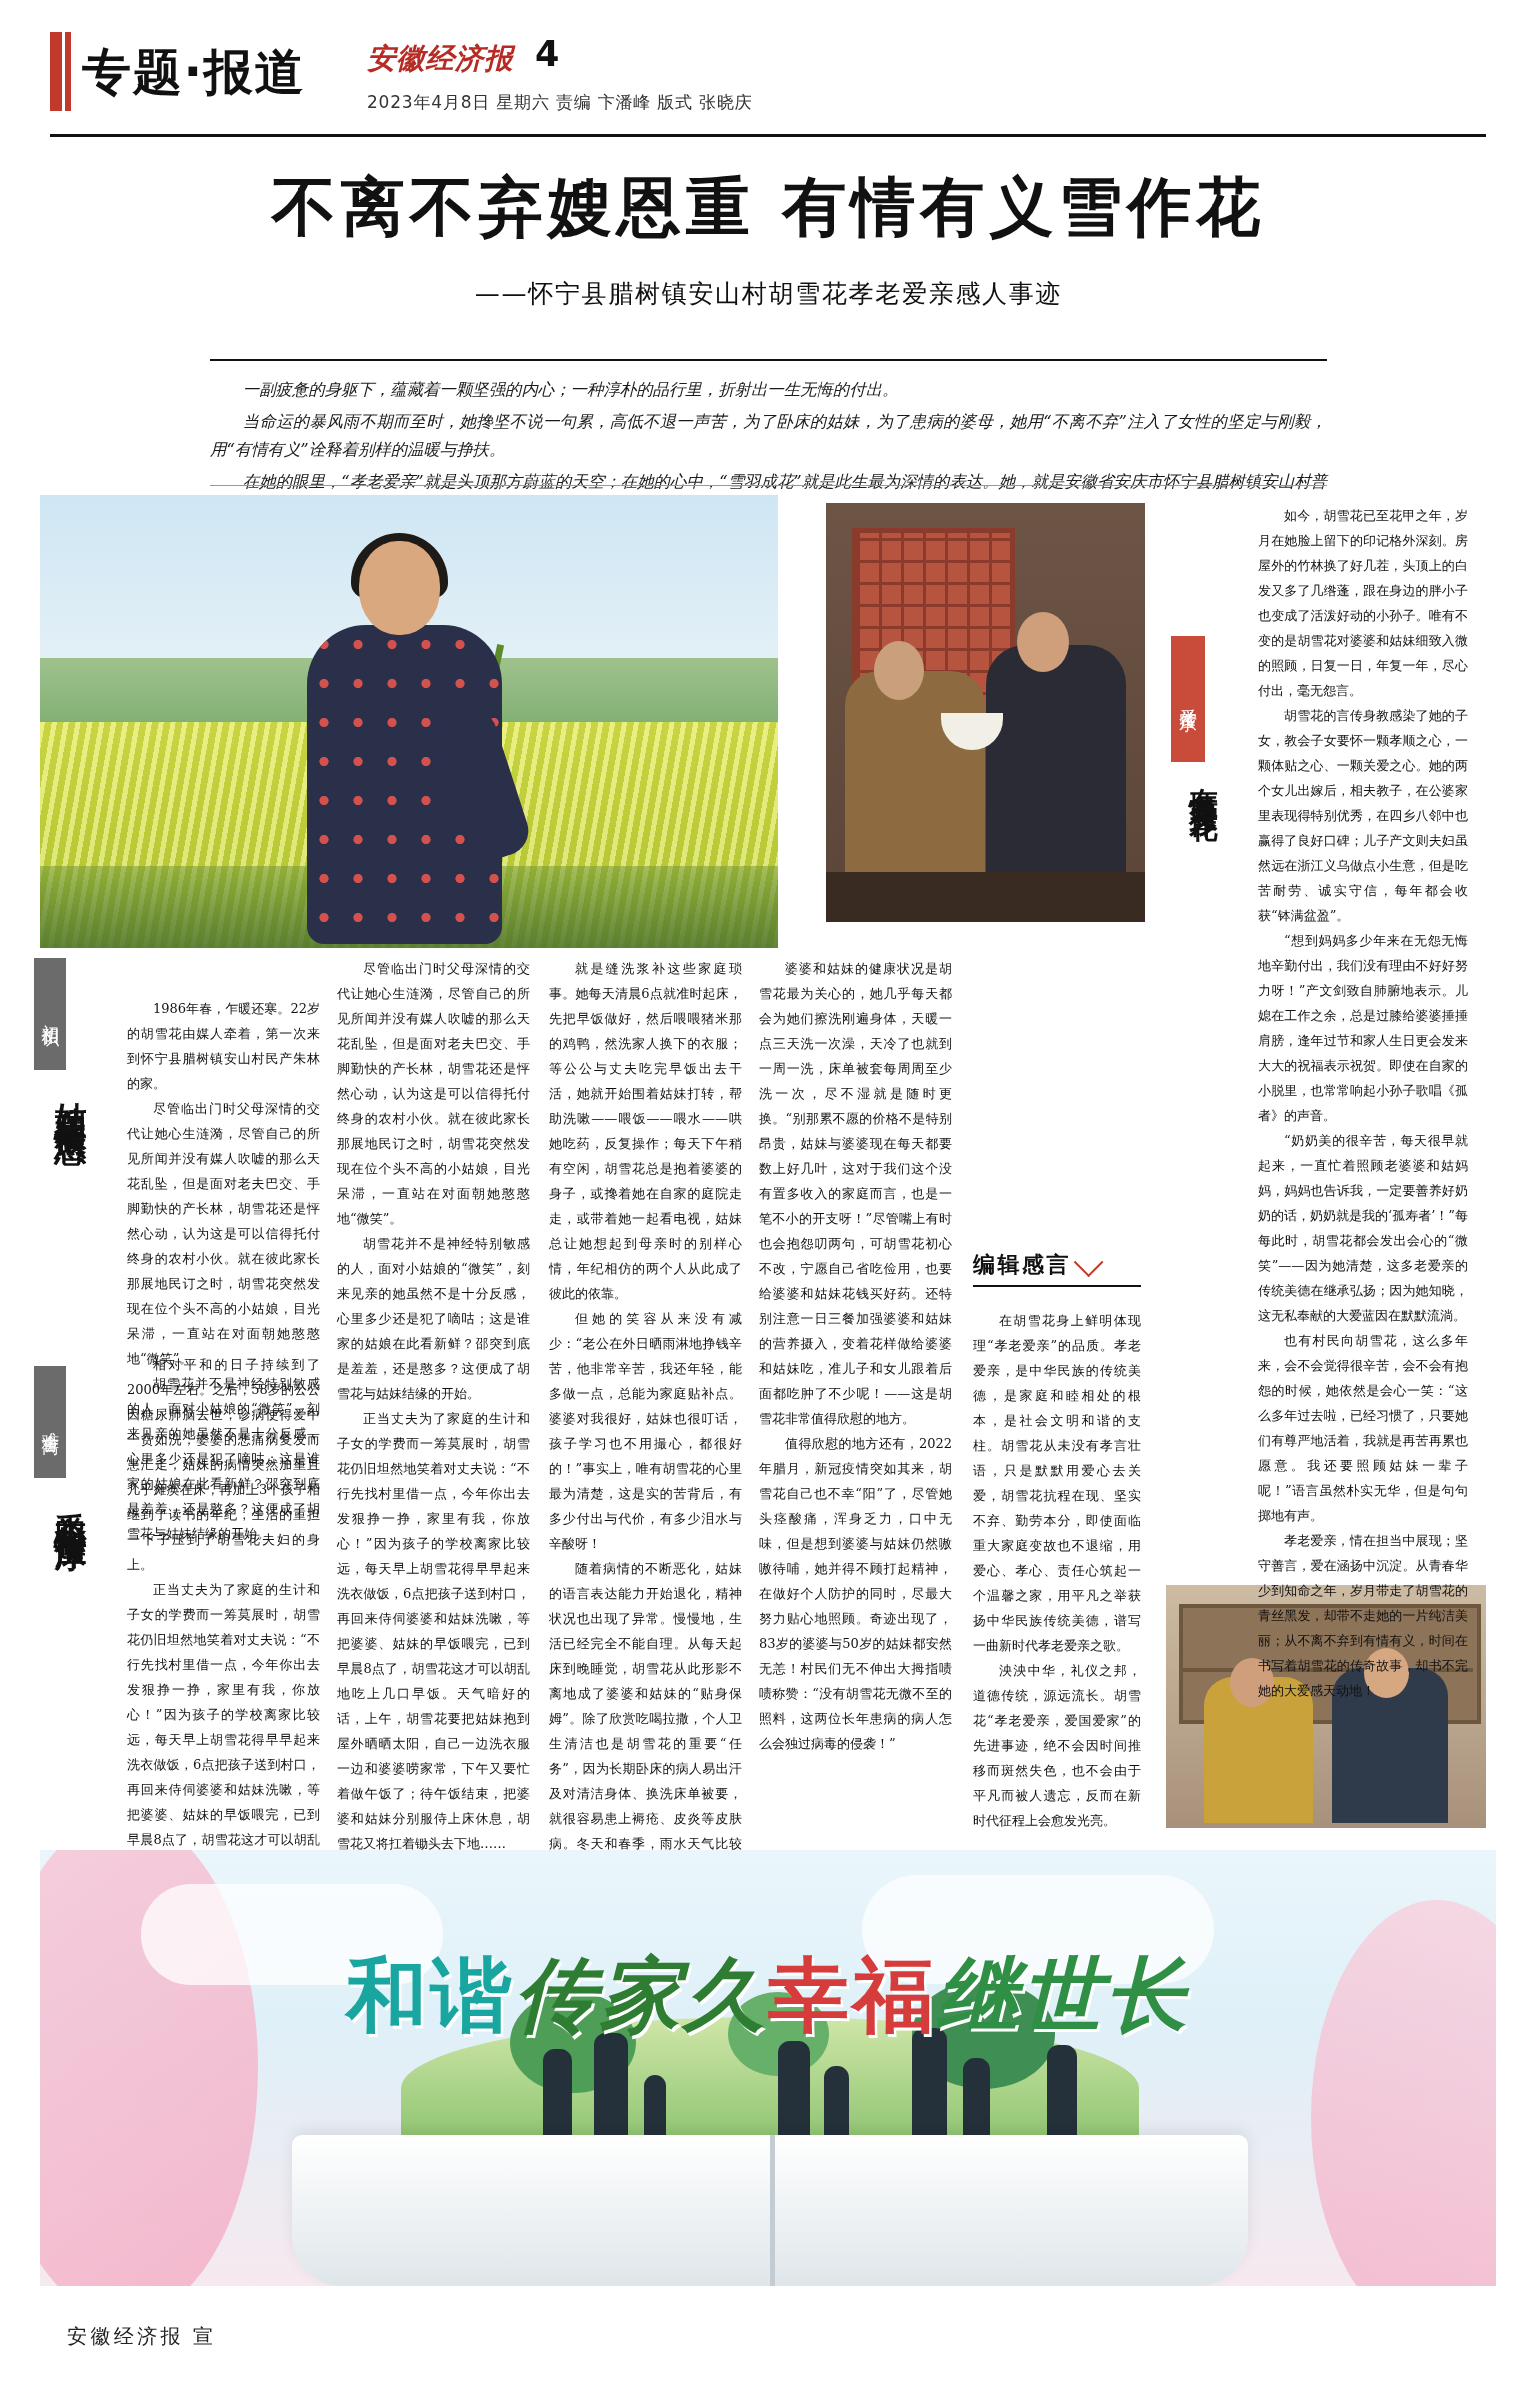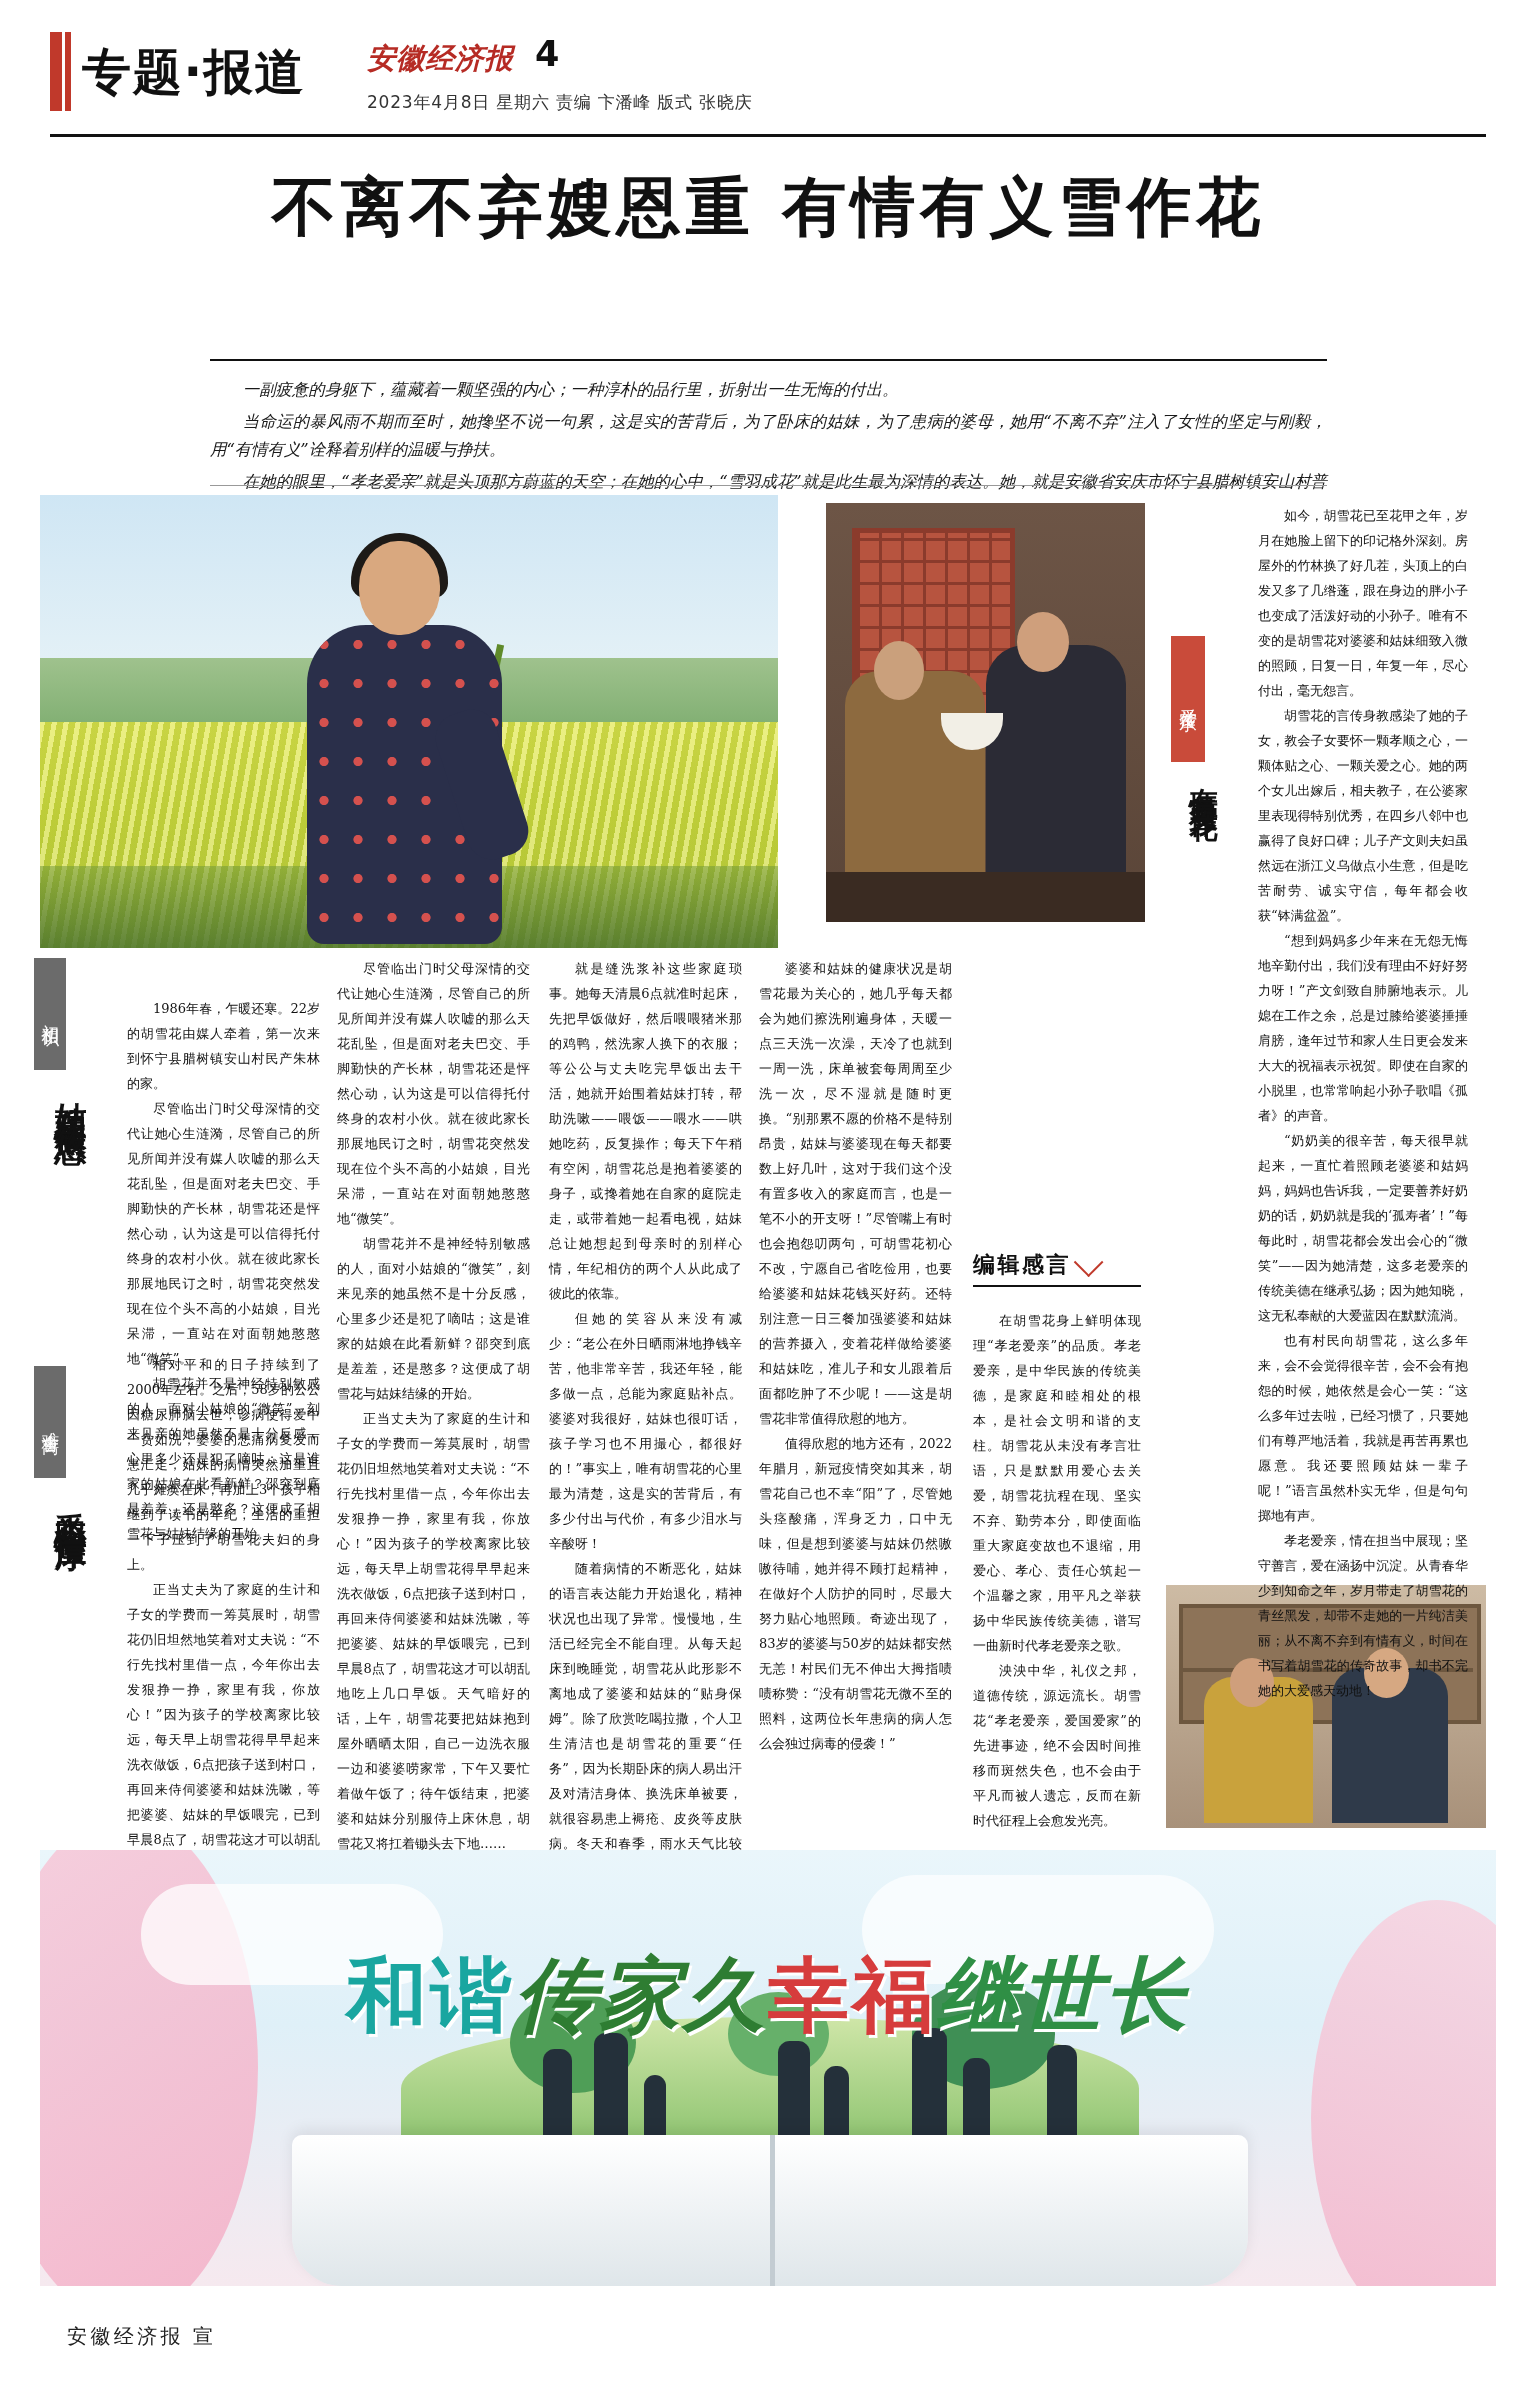--- a/index.html
+++ b/index.html
@@ -136,25 +136,26 @@
     <div class="mast-bar"></div>
     <div class="mast-bar2"></div>
     <div class="mast-title">专题·报道</div>
     <div class="mast-paper">安徽经济报</div>
     <div class="mast-pageno">4</div>
     <div class="mast-meta">2023年4月8日 星期六 责编 卞潘峰 版式 张晓庆</div>
     <div class="mast-rule"></div>
   </div>
 
   <div class="headline">不离不弃嫂恩重  有情有义雪作花</div>
+  <div class="subhead">——怀宁县腊树镇安山村胡雪花孝老爱亲感人事迹</div>
   <div class="head-rule"></div>
 
   <div class="lead">
     <p>一副疲惫的身躯下，蕴藏着一颗坚强的内心；一种淳朴的品行里，折射出一生无悔的付出。</p>
-    <p>当命运的暴风雨不期而至时，她搀坚不说一句累，这是实的苦背后，为了卧床的姑妹，为了患病的婆母，她用“不离不弃”注入了女性的坚定与刚毅，用“有情有义”诠释着别样的温暖与挣扶。</p>
+    <p>当命运的暴风雨不期而至时，她搀坚不说一句累，高低不退一声苦，为了卧床的姑妹，为了患病的婆母，她用“不离不弃”注入了女性的坚定与刚毅，用“有情有义”诠释着别样的温暖与挣扶。</p>
     <p>在她的眼里，“孝老爱亲”就是头顶那方蔚蓝的天空；在她的心中，“雪羽成花”就是此生最为深情的表达。她，就是安徽省安庆市怀宁县腊树镇安山村普通农妇胡雪花。</p>
   </div>
   <div class="lead-rule"></div>
 
   <div class="photo ph1">
     <div class="sky"></div>
     <div class="hills"></div>
     <div class="field"></div>
     <div class="fieldtex"></div>
     <div class="greenband"></div>

